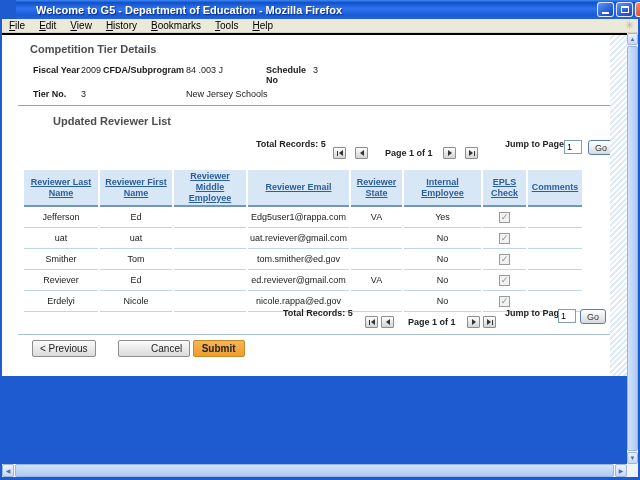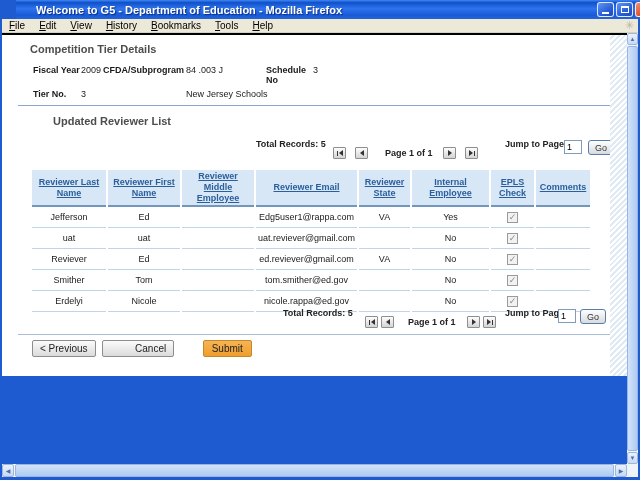--- a/index.html
+++ b/index.html
@@ -65,38 +65,38 @@
     font-family:"Liberation Sans","DejaVu Sans",sans-serif; }
   .pgo { top:2px; width:26px; height:15px; border:1px solid #5A7CA8; border-radius:3px;
     background:linear-gradient(#FEFEFE,#D7DBDF); font-size:9px; color:#333; cursor:pointer;
     font-family:"Liberation Sans","DejaVu Sans",sans-serif; }
   .pt .ptotal{left:238px} .pt .b-first{left:315px} .pt .b-prev{left:337px} .pt .ppage{left:367px}
   .pt .b-next{left:425px} .pt .b-last{left:447px} .pt .pjump{left:487px} .pt .pinput{left:546px} .pt .pgo{left:570px}
   .pb .ptotal{left:265px} .pb .b-first{left:347px} .pb .b-prev{left:363px} .pb .ppage{left:390px}
   .pb .b-next{left:449px} .pb .b-last{left:465px} .pb .pjump{left:487px} .pb .pinput{left:540px} .pb .pgo{left:562px}
 
   
-  table.rev { position:absolute; left:28px; top:135px; border-collapse:separate; border-spacing:2px 0;
+  table.rev { position:absolute; left:20px; top:135px; border-collapse:separate; border-spacing:2px 0;
     table-layout:fixed; width:562px; font-size:9px; }
   table.rev th { background:#D8E7F6; height:30px; vertical-align:middle; text-align:center;
     border-bottom:2px solid #7296BE; padding:1px 2px; }
   table.rev th a { color:#2A5E9C; font-weight:bold; text-decoration:underline; line-height:11px; cursor:pointer; }
   table.rev td { height:21px; text-align:center; vertical-align:middle; border-bottom:1px solid #BFD5EA;
     color:#1A1A1A; white-space:nowrap; overflow:hidden; }
   .checkbox { display:inline-block; width:11px; height:11px; border:1px solid #9A9A9A; background:#F2F2F2;
     font-size:9px; line-height:9px; color:#8C8C8C; text-align:center; cursor:default; }
 
   
   .actions { position:absolute; left:30px; top:305px; }
   .actions button { height:17px; font-size:10px; cursor:pointer; border-radius:2px;
     font-family:"Liberation Sans","DejaVu Sans",sans-serif; }
   .btn-gray { border:1px solid #8D8D8D; background:linear-gradient(#FBFBFB,#DBDBDB); color:#222; padding:0 7px;text-align:right; }
-  .btn-cancel { margin-left:4px;padding-left:32px; }
+  .btn-cancel { margin-left:20px;padding-left:32px; }
   .btn-orange { border:1px solid #C08A28; background:linear-gradient(#F6B554,#EF9D2C); color:#222;
-    font-weight:normal; padding:0 8px; margin-left:26px; }
+    font-weight:bold; padding:0 8px; }
 
   .backtop { position:absolute; left:488px; top:364px; color:#6699CC; font-size:9px; text-decoration:none; cursor:pointer; }
 
   
   .gbar { position:absolute; left:0; top:397px; width:563px; height:11px; border-top:1px solid #7A8C9E;
     background:linear-gradient(90deg,#90A2B2,#C2CDD8 18%,#8E9FAF 38%,#D5DDE4 55%,#97A8B7 75%,#C8D2DB 92%,#A2B1BF); z-index:2; }
   .gbar-line { position:absolute; left:0; top:408px; width:625px; height:2px; background:#5585C2; z-index:2; }
   .photo { position:absolute; left:546px; top:350px; width:79px; height:58px; z-index:3;
     border-top-left-radius:100% 100%; border-top:3px solid #D9B366; border-left:3px solid #D9B366;
     background:
@@ -238,35 +238,35 @@
             <td>uat</td>
             <td>uat</td>
             <td></td>
             <td>uat.reviever@gmail.com</td>
             <td></td>
             <td>No</td>
             <td><span class="checkbox">✓</span></td>
             <td></td>
           </tr>
           <tr>
+            <td>Smither</td>
+            <td>Tom</td>
+            <td></td>
+            <td>tom.smither@ed.gov</td>
+            <td></td>
+            <td>No</td>
+            <td><span class="checkbox">✓</span></td>
+            <td></td>
+          </tr>
+          <tr>
             <td>Reviever</td>
             <td>Ed</td>
             <td></td>
             <td>ed.reviever@gmail.com</td>
             <td>VA</td>
-            <td>No</td>
-            <td><span class="checkbox">✓</span></td>
-            <td></td>
-          </tr>
-          <tr>
-            <td>Smither</td>
-            <td>Tom</td>
-            <td></td>
-            <td>tom.smither@ed.gov</td>
-            <td></td>
             <td>No</td>
             <td><span class="checkbox">✓</span></td>
             <td></td>
           </tr>
           <tr>
             <td>Erdelyi</td>
             <td>Nicole</td>
             <td></td>
             <td>nicole.rappa@ed.gov</td>
             <td></td>

